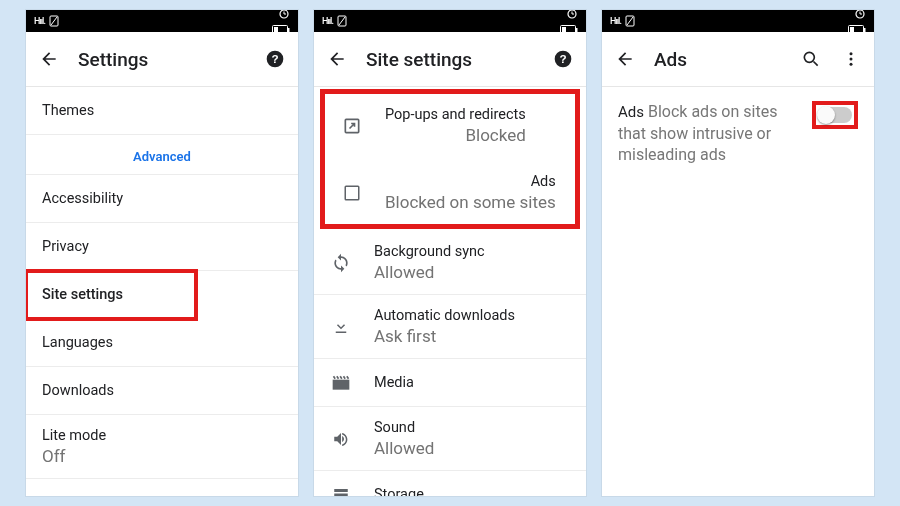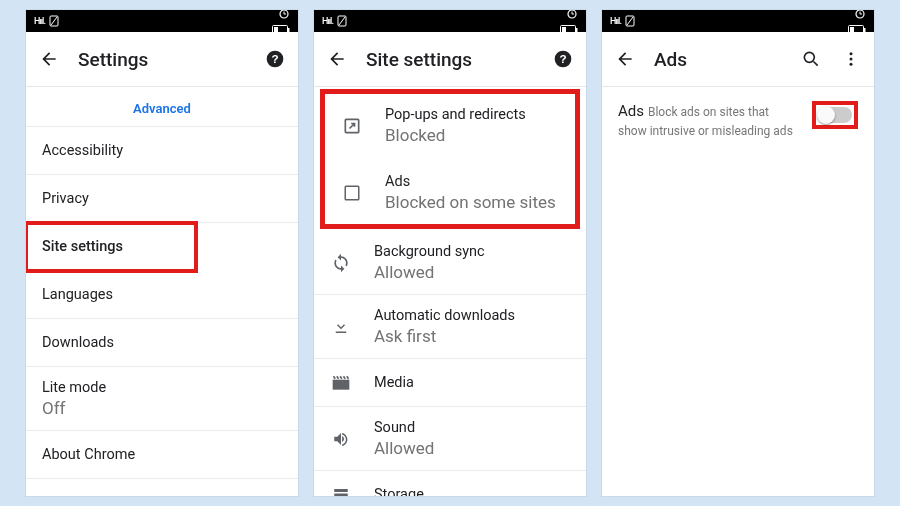--- a/index.html
+++ b/index.html
@@ -78,22 +78,22 @@
   .toggle {
     width: 34px; height:16px; background:#ccc; border-radius:10px; position:relative;
   }
   .toggle::after {
     content:""; position:absolute; width:18px; height:18px; background:#fafafa;
     border-radius:50%; left:-1px; top:-1px; box-shadow:0 1px 2px rgba(0,0,0,0.4);
   }
   .ads-block { padding: 14px 16px; display:flex; gap:14px; align-items:flex-start; }
   .ads-block .texts { flex:1; }
   .ads-block .label { font-size:15px; color:#202124; }
-  .ads-block .sub { font-size:12px; color:#777; margin-top:4px; line-height:1.35; }
-  .group-hl { border:5px solid #e21b1b; margin:2px 6px; }
+  .ads-block .sub { font-size:16px; color:#777; margin-top:4px; line-height:1.35; }
+  .group-hl { border:5px solid #e21b1b; margin:2px 6px;text-align:right; }
   .group-hl .row { border-bottom:none; }
   svg { display:block; }
 </style>
 </head>
 <body>
 
 <div class="phones">
 
   <div class="phone">
     <div class="statusbar">
@@ -141,20 +141,25 @@
       </span>
       <span class="title">Settings</span>
       <span class="act">
         <svg width="20" height="20" viewBox="0 0 24 24">
             <circle cx="12" cy="12" r="10" fill="#202124"></circle>
             <text x="12" y="17" text-anchor="middle" font-size="14" fill="#fff" font-family="Arial" font-weight="bold">?</text>
           </svg>
       </span>
     </div>
     <div class="content">
+      <div class="row noicon">
+          <div class="texts">
+            <span class="label">Themes</span>
+          </div>
+        </div>
       <div class="section-label">Advanced</div>
       <div class="row noicon">
           <div class="texts">
             <span class="label">Accessibility</span>
           </div>
         </div>
       <div class="row noicon">
           <div class="texts">
             <span class="label">Privacy</span>
           </div>

